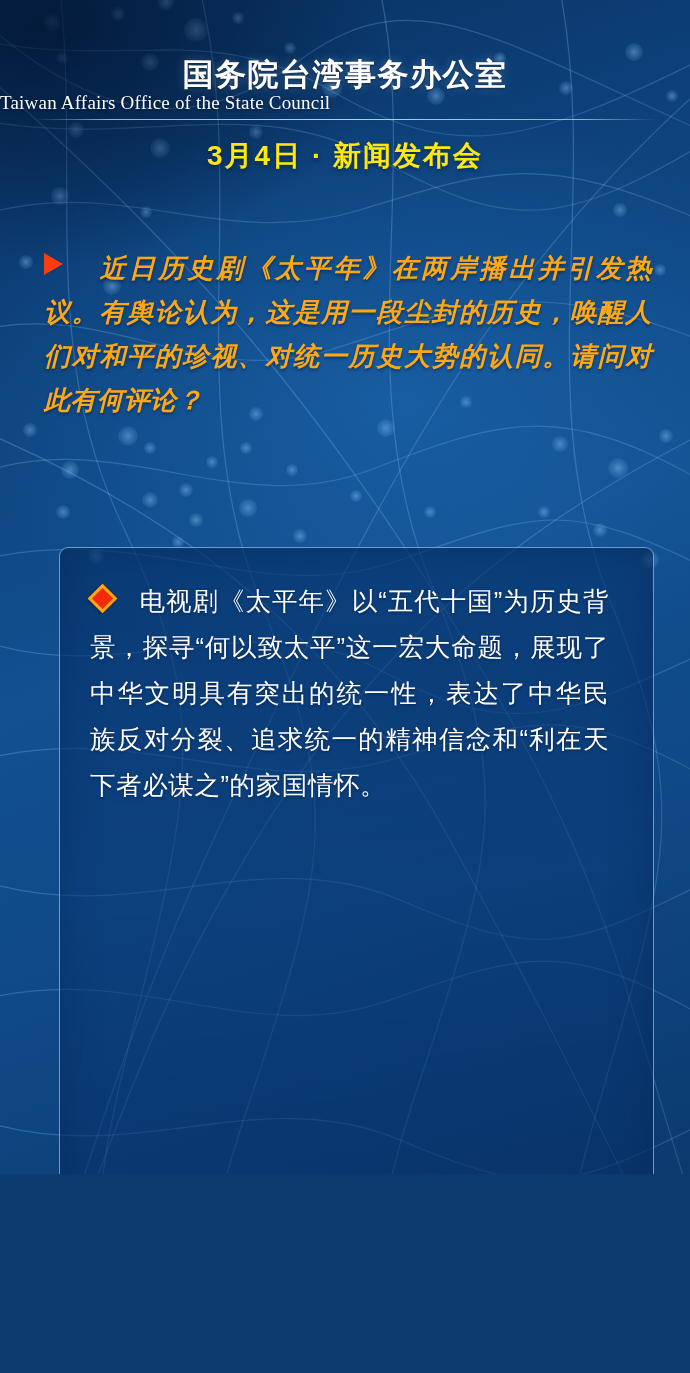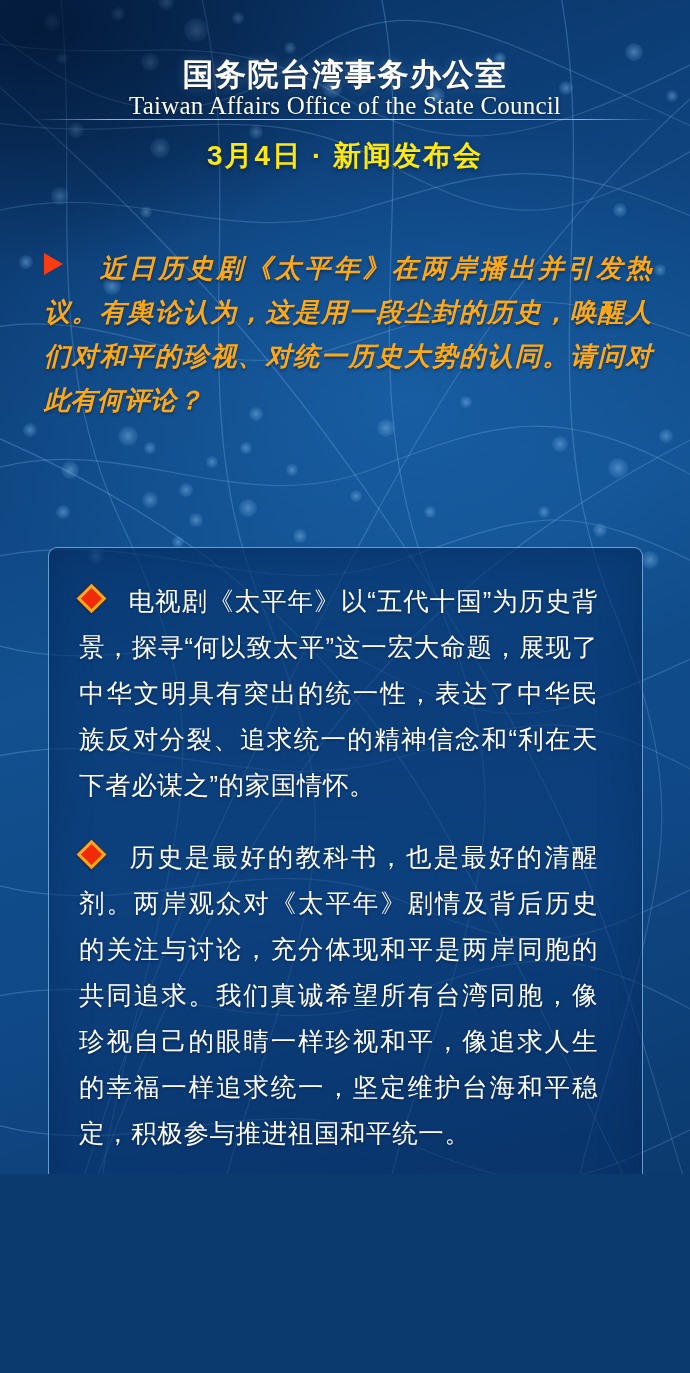--- a/index.html
+++ b/index.html
@@ -58,23 +58,23 @@
     font-size: 31px;
     letter-spacing: 1.5px;
     color: #ffffff;
     text-shadow: 0 1px 3px rgba(0,0,0,0.55), 0 0 10px rgba(160,210,255,0.35);
   }
 
   .title-en {
     position: absolute;
     top: 92px;
     width: 690px;
-    text-align: center;
+    text-align: left;
     font-family: "Liberation Serif", "DejaVu Serif", serif;
-    font-size: 25px;
+    font-size: 19px;
     letter-spacing: 0.2px;
     color: #ffffff;
     text-shadow: 0 1px 3px rgba(0,0,0,0.5);
   }
 
   .banner-rule {
     position: absolute;
     top: 119px;
     left: 34px;
     width: 622px;
@@ -123,21 +123,21 @@
     border-left: 19px solid #fa3c11;
     border-top: 11px solid transparent;
     border-bottom: 11px solid transparent;
     vertical-align: 2px;
     margin-right: 34px;
   }
 
   
   .card {
     position: absolute;
-    left: 48px;
+    left: 59px;
     top: 547px;
     width: 595px;
     height: 681px;
     box-sizing: border-box;
     border: 1px solid rgba(137,196,247,0.72);
     border-radius: 9px;
     background: linear-gradient(175deg, rgba(6,48,104,0.62) 0%, rgba(9,56,116,0.50) 50%, rgba(7,45,100,0.58) 100%);
     box-shadow: inset 0 0 40px rgba(3,30,70,0.35);
     padding: 30px 44px 0 30px;
   }
@@ -311,23 +311,20 @@
   </div>
 
   <div class="question">
     <span class="q-tri"></span><span>近日历史剧《太平年》在两岸播出并引发热议。有舆论认为，这是用一段尘封的历史，唤醒人们对和平的珍视、对统一历史大势的认同。请问对此有何评论？</span>
   </div>
 
   <div class="card">
     <p class="para">
       <span class="a-diamond"></span><span>电视剧《太平年》以“五代十国”为历史背景，探寻“何以致太平”这一宏大命题，展现了中华文明具有突出的统一性，表达了中华民族反对分裂、追求统一的精神信念和“利在天下者必谋之”的家国情怀。</span>
     </p>
-    <p class="para">
-      <span class="a-diamond"></span><span>历史是最好的教科书，也是最好的清醒剂。两岸观众对《太平年》剧情及背后历史的关注与讨论，充分体现和平是两岸同胞的共同追求。我们真诚希望所有台湾同胞，像珍视自己的眼睛一样珍视和平，像追求人生的幸福一样追求统一，坚定维护台海和平稳定，积极参与推进祖国和平统一。</span>
-    </p>
   </div>
 
   <div class="footer">
     <span class="wb">
       <svg width="26" height="21" viewBox="0 0 26 21">
         <ellipse cx="11" cy="13" rx="10.5" ry="7.6" fill="#ffffff"></ellipse>
         <ellipse cx="9.4" cy="13.2" rx="5.2" ry="3.8" fill="#145a9e"></ellipse>
         <circle cx="8.0" cy="12.6" r="2.3" fill="#ffffff"></circle>
         <path d="M17.5 1.2 C 21.6 1.0, 24.6 4.2, 23.6 8.0" stroke="#ffffff" stroke-width="2.1" fill="none" stroke-linecap="round"></path>
         <path d="M17.9 5.4 C 20.0 5.3, 21.2 6.9, 20.8 8.6" stroke="#ffffff" stroke-width="1.8" fill="none" stroke-linecap="round"></path>

